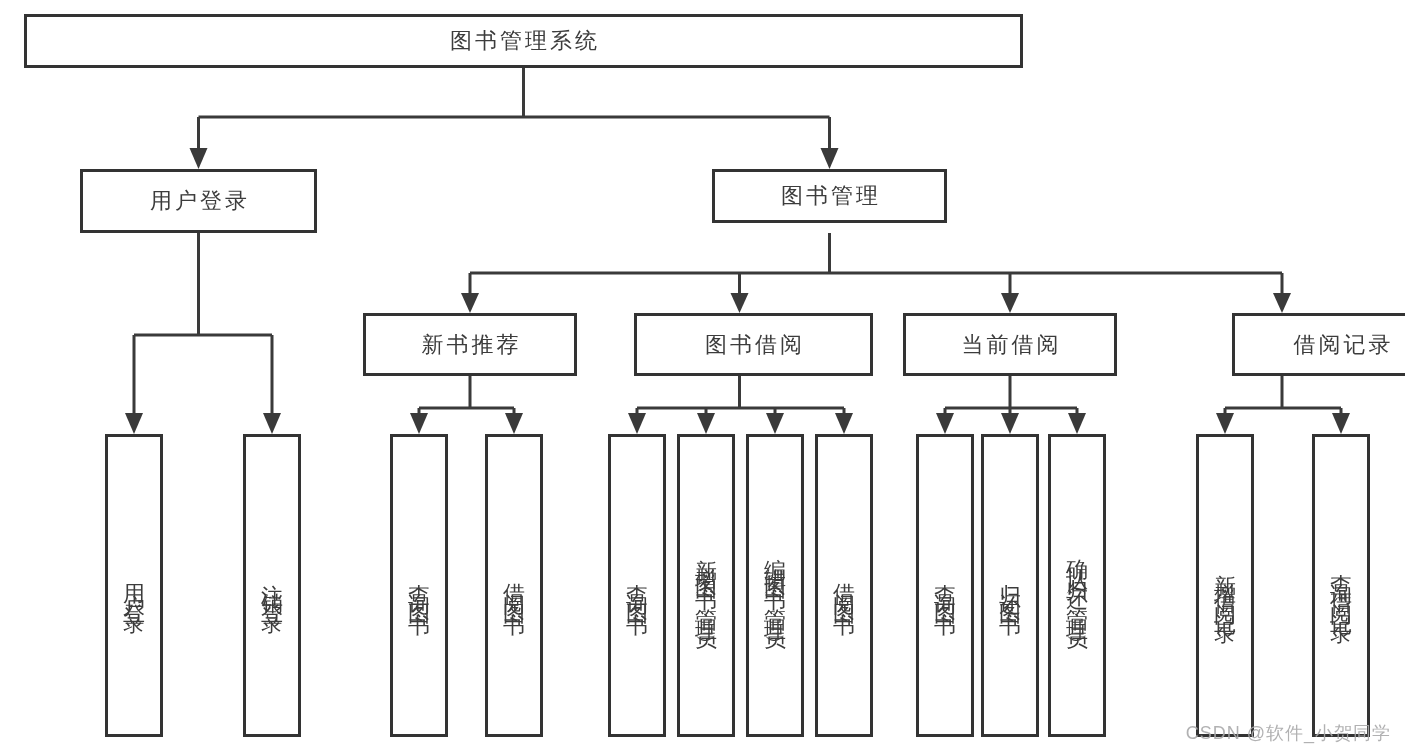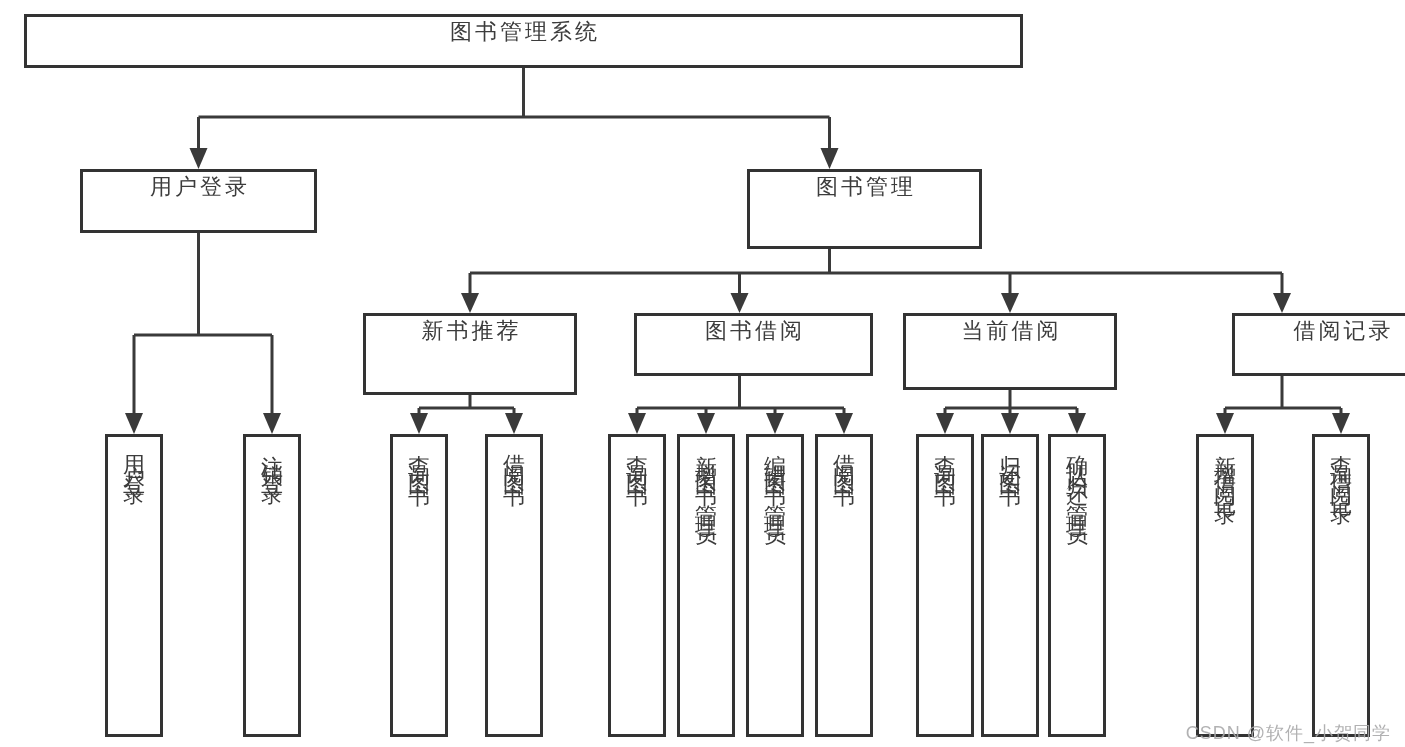--- a/index.html
+++ b/index.html
@@ -21,20 +21,21 @@
     top: 0;
     width: 1405px;
     height: 747px;
   }
   .node {
     position: absolute;
     box-sizing: border-box;
     background: #ffffff;
     border: 3px solid #333333;
     display: flex;
+    align-items: center;
     justify-content: center;
     color: #3c3c3c;
     z-index: 2;
   }
   .hnode {
     font-size: 22px;
     letter-spacing: 3px;
     text-indent: 3px;
     white-space: nowrap;
   }
@@ -113,31 +114,31 @@
     </g>
   </svg>
 
   <div class="node hnode" style="left:24px; top:14px; width:999px; height:54px;">
     <span>图书管理系统</span>
   </div>
 
   <div class="node hnode" style="left:80px; top:169px; width:237px; height:64px;">
     <span>用户登录</span>
   </div>
-  <div class="node hnode" style="left:712px; top:169px; width:235px; height:80px;margin-left:35px;">
+  <div class="node hnode" style="left:712px; top:169px; width:235px; height:54px;">
     <span>图书管理</span>
   </div>
 
-  <div class="node hnode" style="left:363px; top:313px; width:214px; height:82px;">
+  <div class="node hnode" style="left:363px; top:313px; width:214px; height:63px;">
     <span>新书推荐</span>
   </div>
   <div class="node hnode" style="left:634px; top:313px; width:239px; height:63px;">
     <span>图书借阅</span>
   </div>
-  <div class="node hnode" style="left:903px; top:313px; width:214px; height:77px;">
+  <div class="node hnode" style="left:903px; top:313px; width:214px; height:63px;">
     <span>当前借阅</span>
   </div>
   <div class="node hnode" style="left:1232px; top:313px; width:220px; height:63px;">
     <span>借阅记录</span>
   </div>
 
   <div class="node leaf" style="left:105px;">
     <span class="vtext">用户登录</span>
   </div>
   <div class="node leaf" style="left:243px;">

